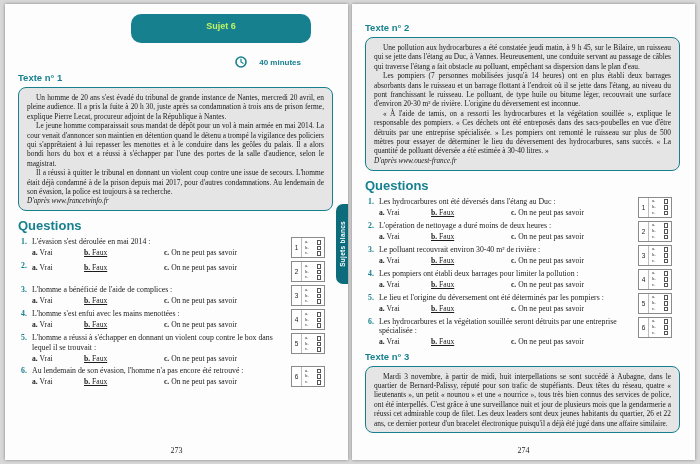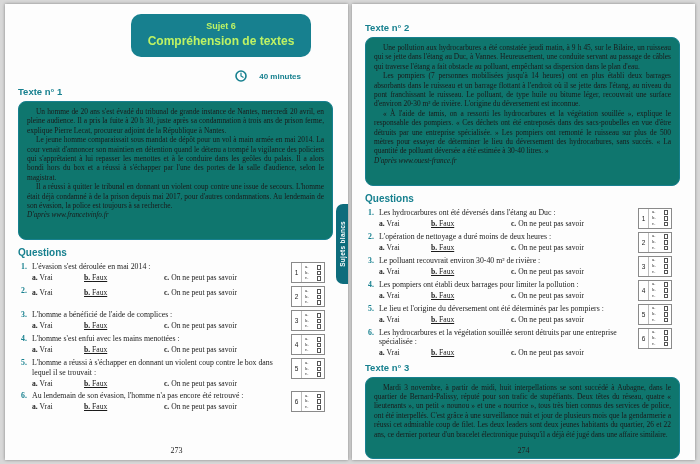--- a/index.html
+++ b/index.html
@@ -14,25 +14,25 @@
   .subject-header { margin:2px 22px 13px auto; width:180px; background:var(--accent); border-radius:10px; color:#bef264; text-align:center; padding:7px 8px 9px; font-family:"Liberation Sans", sans-serif; }
   .subject-header .subject { display:block; font-size:9px; font-weight:bold; margin-bottom:3px; }
   .subject-header .title { display:block; font-size:12px; font-weight:bold; }
 
   .timer-row { display:flex; align-items:center; justify-content:flex-end; gap:12px; margin:0 32px 3px 0; }
   .clock-icon { width:12px; height:12px; display:block; }
   .timer-label { color:var(--accent); font-family:"Liberation Sans", sans-serif; font-weight:bold; font-size:8px; }
 
   .texte-heading { color:var(--accent); font-family:"Liberation Sans", sans-serif; font-weight:bold; font-size:9.5px; margin:4px 0 4px; }
 
-  .text-box { border:1px solid var(--accent); border-radius:8px; padding:5px 8px 19px; font-size:7.4px; line-height:1.27; text-align:justify; color:#1a1a1a; background:#0f766e; }
+  .text-box { border:1px solid var(--accent); border-radius:8px; padding:5px 8px 4px; font-size:7.4px; line-height:1.27; text-align:justify; color:#1a1a1a; background:#e5e5e5; }
   .text-box p { text-indent:9px; }
   .text-box .source { text-align:left; font-style:italic; text-indent:0; font-size:7.2px; margin-top:1px; }
 
-  .questions-heading { color:var(--accent); font-family:"Liberation Sans", sans-serif; font-weight:bold; font-size:10px; margin:7px 0 4px; }
+  .questions-heading { color:var(--accent); font-family:"Liberation Sans", sans-serif; font-weight:bold; font-size:13px; margin:7px 0 4px; }
 
   .question { position:relative; display:flex; padding-right:48px; margin-bottom:3px; min-height:21px; }
   .qnum { color:var(--accent); font-weight:bold; width:14px; flex:none; font-size:7.8px; padding-left:3px; }
   .qbody { flex:1; font-size:7.8px; line-height:1.22; color:#1b1b1b; }
   .qopts { margin-top:1.5px; display:flex; }
   .opt { font-size:7.6px; white-space:nowrap; }
   .opt b { font-weight:bold; }
   .opt-0 { width:52px; } .opt-1 { width:80px;text-decoration:underline; }
 
   .answer-box { position:absolute; right:8px; top:0; width:34px; height:21px; border:1px solid #8a8a8a; background:#fff; display:flex; }
@@ -50,21 +50,20 @@
 </head>
 <body>
 
 <div class="spread">
 
   <div class="page">
     <div class="page-inner">
 
       <div class="subject-header">
         <span class="subject">Sujet 6</span>
-        <span class="title">Compréhension de textes</span>
       </div>
 
       <div class="timer-row">
         <svg class="clock-icon" viewBox="0 0 12 12">
           <circle cx="6" cy="6" r="5" fill="none" style="stroke:var(--accent)" stroke-width="1.6"></circle>
           <path d="M6 3.2 V6 L8.1 7.3" fill="none" style="stroke:var(--accent)" stroke-width="1.2" stroke-linecap="round"></path>
         </svg>
         <span class="timer-label">40 minutes</span>
       </div>
 

